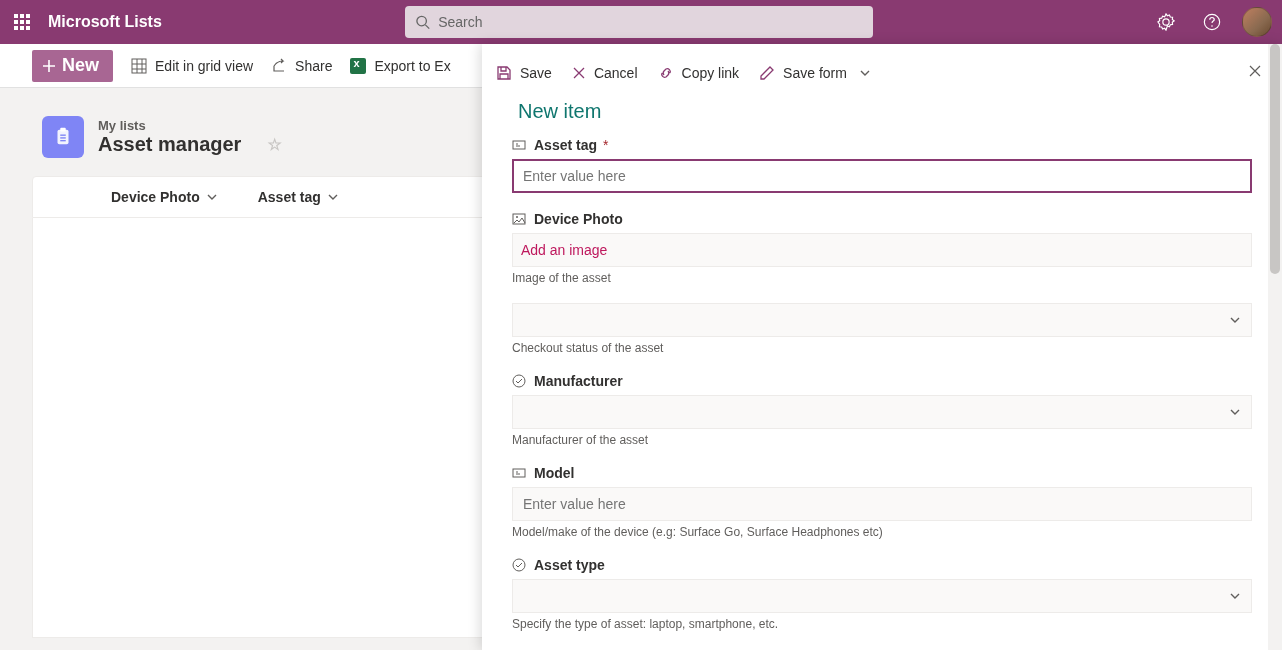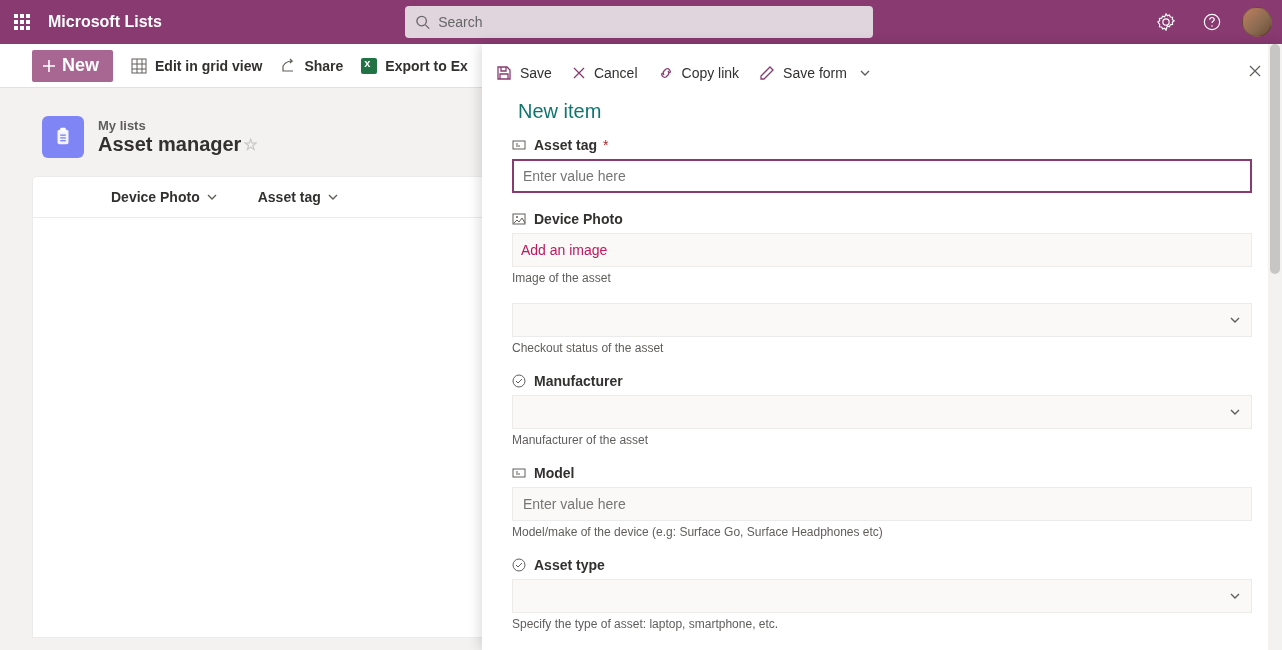--- a/index.html
+++ b/index.html
@@ -14,32 +14,32 @@
   .search-box { width: 468px; height: 32px; background: #e1d5dd; border-radius: 4px; display: flex; align-items: center; padding: 0 10px; }
   .search-box input { border: none; background: transparent; outline: none; font-size: 14px; color: #555; width: 100%; margin-left: 8px; }
   .search-box input::placeholder { color: #666; }
   .right-icons { margin-left: auto; display: flex; align-items: center; gap: 14px; }
   .icon-btn { width: 32px; height: 32px; display: flex; align-items: center; justify-content: center; cursor: pointer; color: #fff; }
   .avatar { width: 30px; height: 30px; border-radius: 50%; background: linear-gradient(135deg,#c08060,#8a6a50 60%,#6a4a30); border:1px solid rgba(0,0,0,0.2); }
 
   
   .cmd-bar { height: 44px; background: #fff; border-bottom: 1px solid #e1e1e1; display: flex; align-items: center; padding: 0 12px 0 32px; gap: 18px; }
   .new-btn { background: #A86693; color: #fff; border: none; height: 32px; padding: 0 14px 0 10px; border-radius: 2px; font-size: 18px; font-weight: 600; display: flex; align-items: center; gap: 6px; cursor: pointer; }
-  .cmd-item { display: flex; align-items: center; gap: 8px; color: #323130; font-size: 14px; cursor: pointer; font-weight: bold; }
+  .cmd-item { display: flex; align-items: center; gap: 8px; color: #323130; font-size: 14px; cursor: pointer; }
   .cmd-item svg { width: 16px; height: 16px; }
   .excel-icon { width:16px; height:16px; background:#217346; border-radius:2px; position:relative; }
   .excel-icon::after { content:"x"; color:#fff; font-size:11px; font-weight:bold; position:absolute; left:3px; top:-1px; }
 
   
   .page { position: absolute; top: 88px; left: 0; right: 0; bottom: 0; background: #f3f2f1; }
   .list-header { padding: 28px 42px 10px 42px; display: flex; align-items: center; gap: 14px; }
   .list-icon { width: 42px; height: 42px; border-radius: 6px; background: #7f85f5; display:flex; align-items:center; justify-content:center; }
   .list-icon svg { width: 22px; height: 22px; }
   .list-meta .crumb { font-size: 13px; color: #605e5c; font-weight:600; }
-  .list-meta .title { font-size: 20px; font-weight: 700; color: #323130; display:flex; align-items:center; gap:2px;text-align:center; }
+  .list-meta .title { font-size: 20px; font-weight: 700; color: #323130; display:flex; align-items:center; gap:26px;text-align:center; }
   .star { color:#c8c6c4; font-size:16px; }
 
   .grid-head { margin: 8px 32px 0 32px; background:#fff; border:1px solid #edebe9; border-radius:4px 4px 0 0; height:42px; display:flex; align-items:center; }
   .col { padding:0 20px; font-size:14px; font-weight:600; color:#323130; display:flex; align-items:center; gap:6px; cursor:pointer; }
   .col svg { width:12px; height:12px; color:#605e5c; }
   .grid-body { margin:0 32px; background:#fff; border:1px solid #edebe9; border-top:none; height:420px; }
 
   
   .panel { position:absolute; top:44px; right:0; width:800px; bottom:0; background:#fff; box-shadow:-2px 0 12px rgba(0,0,0,0.15); display:flex; flex-direction:column; }
   .panel-toolbar { height:44px; display:flex; align-items:center; padding:13px 20px 0 14px; gap:20px; border-bottom:0; }

